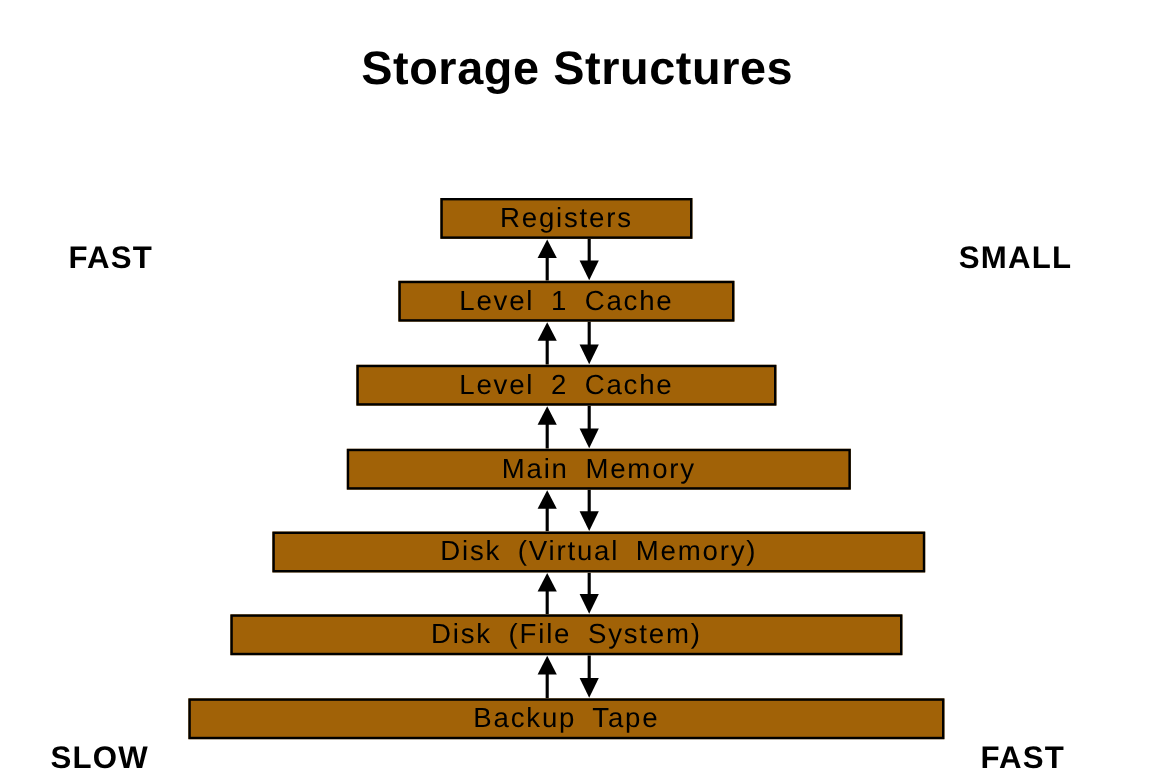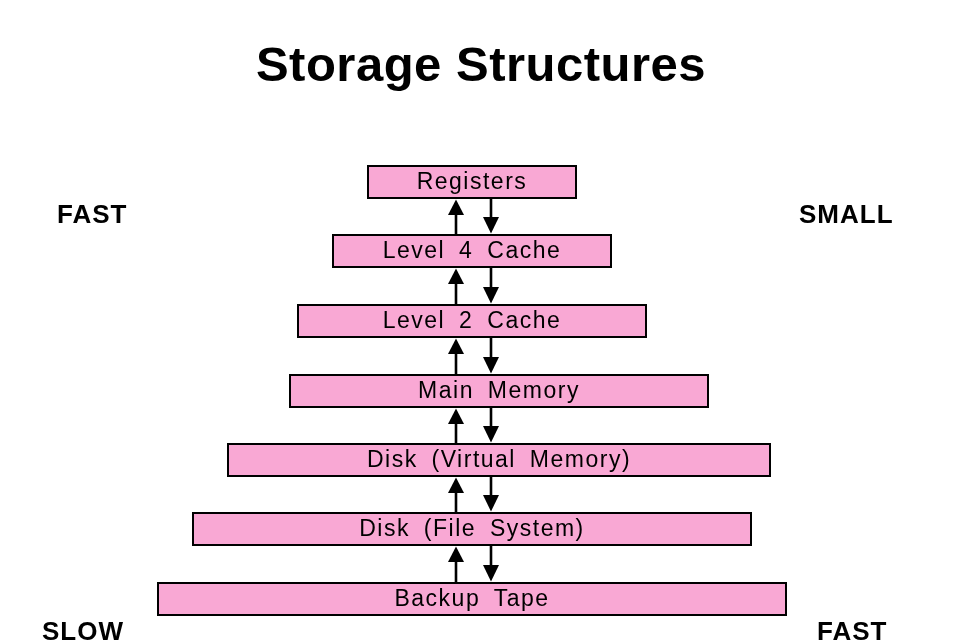--- a/index.html
+++ b/index.html
@@ -16,21 +16,21 @@
     color: #000000;
     overflow: hidden;
   }
   .title {
     position: absolute;
     top: 36px;
     left: 0;
     width: 962px;
     margin: 0;
     text-align: center;
-    font-size: 49px;
+    font-size: 39px;
     font-weight: bold;
     letter-spacing: 0.5px;
     color: #000000;
   }
   .corner-label {
     position: absolute;
     height: 34px;
     line-height: 34px;
     font-size: 26px;
     font-weight: bold;
@@ -41,21 +41,21 @@
   }
   .corner-fast   { left: 57px;  top: 165px; }
   .corner-small  { left: 799px; top: 165px; }
   .corner-slow   { left: 42px;  top: 582px; }
   .corner-large  { left: 817px; top: 582px; }
   .layer-box {
     position: absolute;
     box-sizing: border-box;
     height: 34px;
     border: 2px solid #000000;
-    background: #f9a8d4;
+    background: #a16207;
     text-align: center;
     font-size: 23px;
     line-height: 29px;
     letter-spacing: 1.5px;
     word-spacing: 6px;
     white-space: nowrap;
     color: #000000;
   }
   .arrow-svg {
     position: absolute;
@@ -80,21 +80,21 @@
       <svg class="arrow-svg" width="70" height="35" viewBox="0 0 70 35" style="left: 437px; top: 199px;">
         <g>
           <line x1="19" y1="13" x2="19" y2="35"></line>
           <polygon points="19,0.5 11,16 27,16"></polygon>
         </g>
         <g>
           <line x1="54" y1="0" x2="54" y2="22"></line>
           <polygon points="46,18 62,18 54,34.5"></polygon>
         </g>
       </svg>
-      <div class="layer-box" style="left: 332px; top: 234px; width: 280px;">Level 4 Cache</div>
+      <div class="layer-box" style="left: 332px; top: 234px; width: 280px;">Level 1 Cache</div>
       <svg class="arrow-svg" width="70" height="36" viewBox="0 0 70 36" style="left: 437px; top: 268px;">
         <g>
           <line x1="19" y1="13" x2="19" y2="36"></line>
           <polygon points="19,0.5 11,16 27,16"></polygon>
         </g>
         <g>
           <line x1="54" y1="0" x2="54" y2="23"></line>
           <polygon points="46,19 62,19 54,35.5"></polygon>
         </g>
       </svg>

